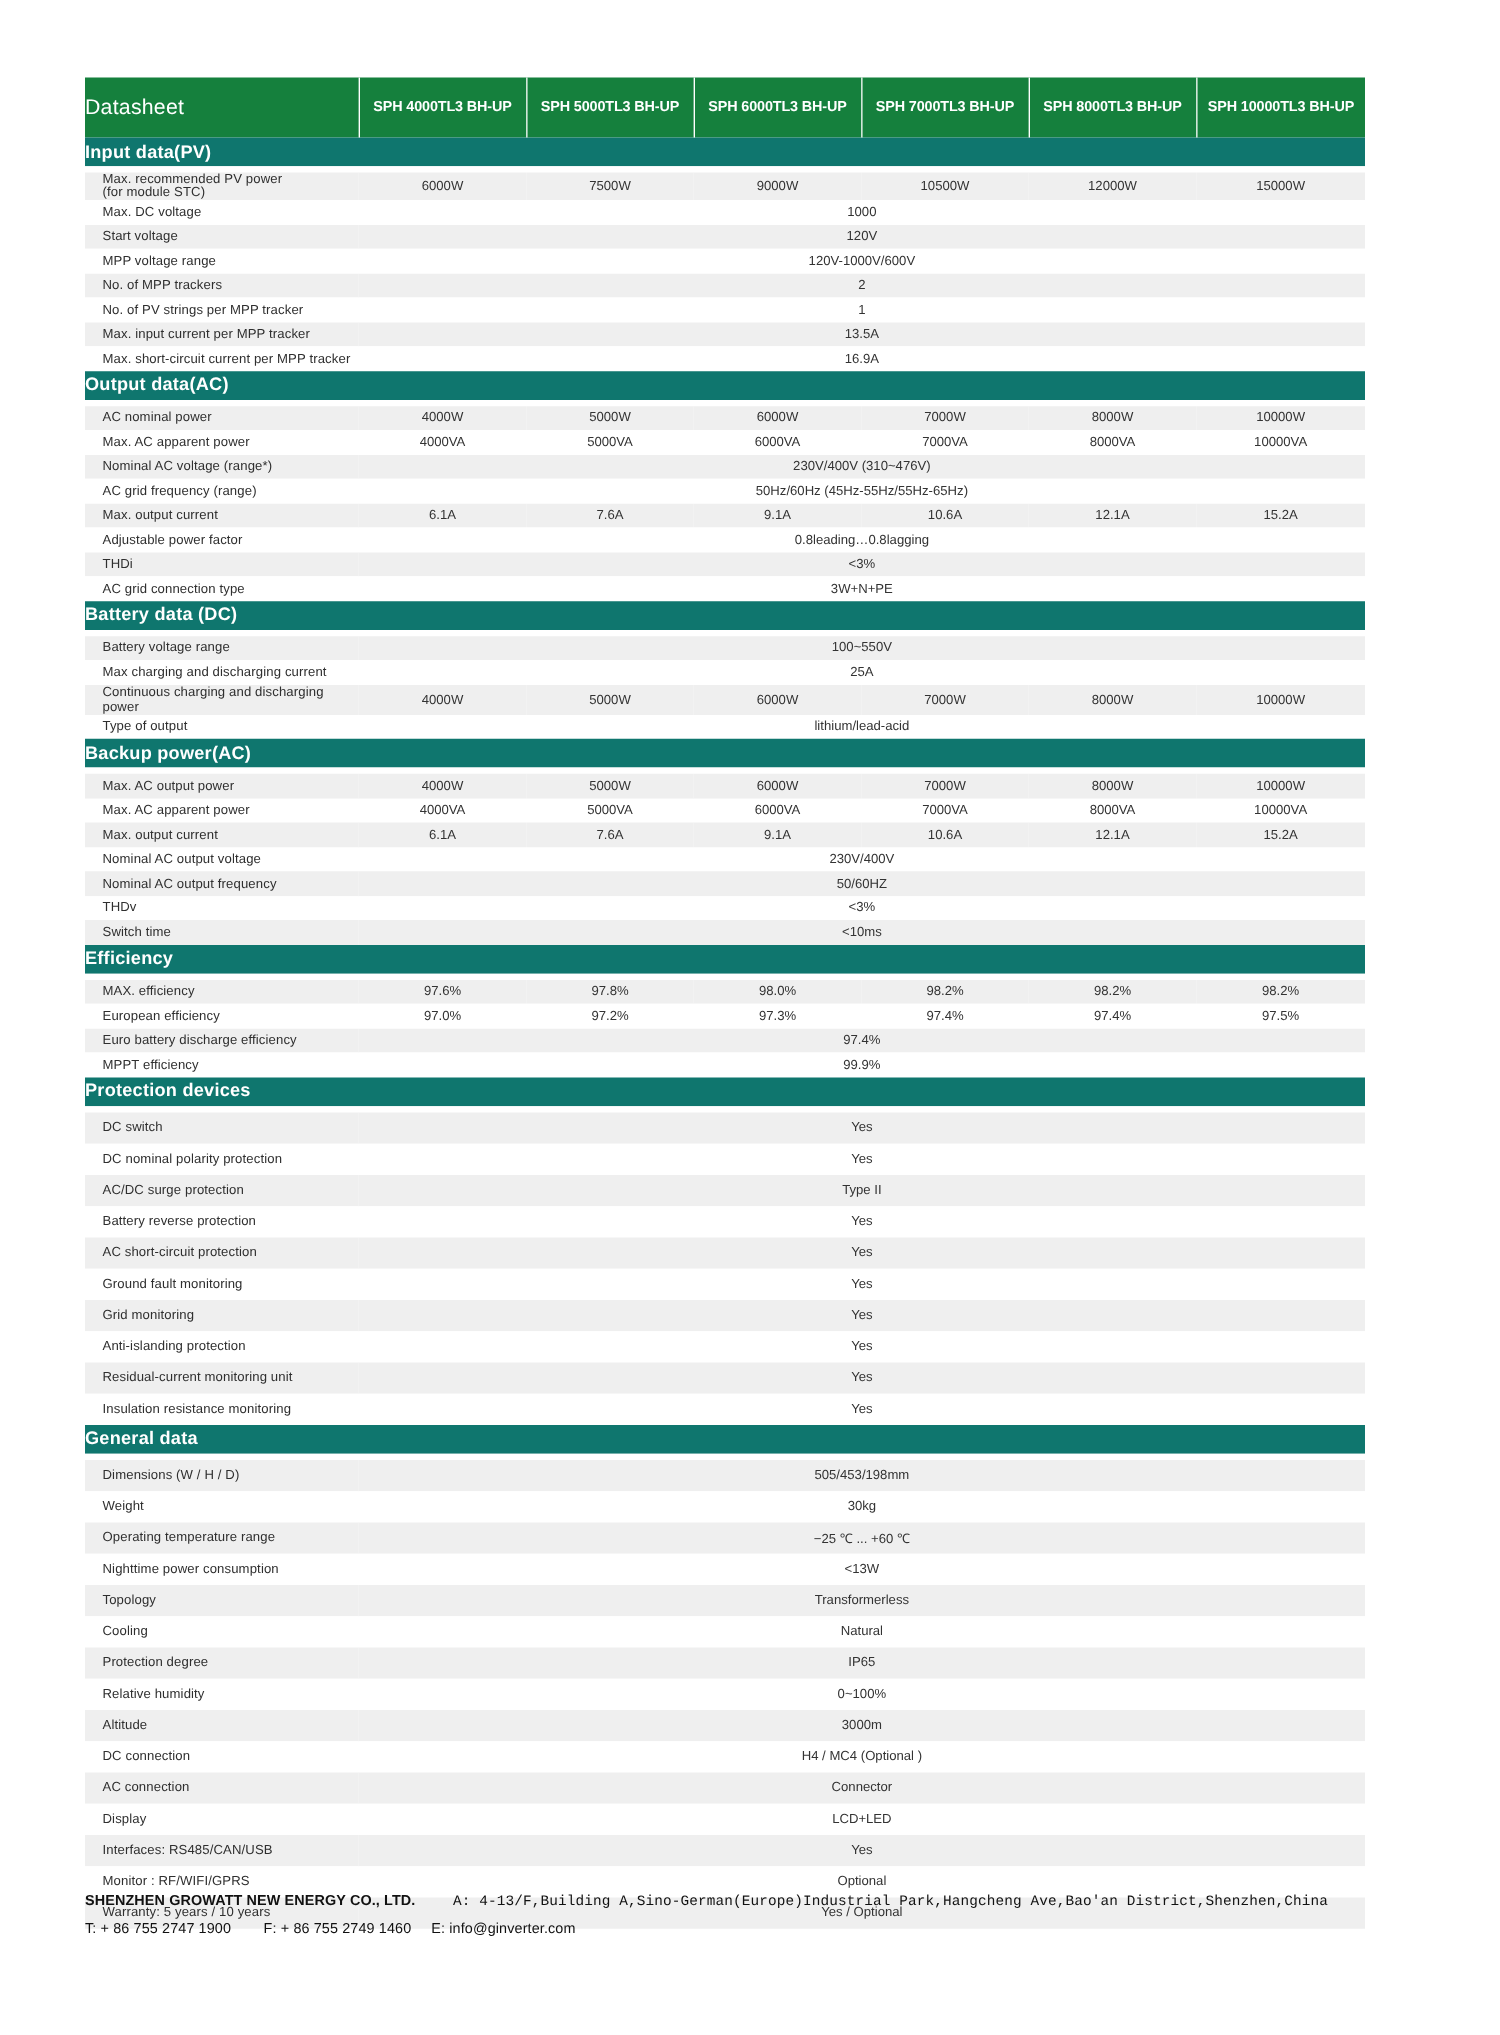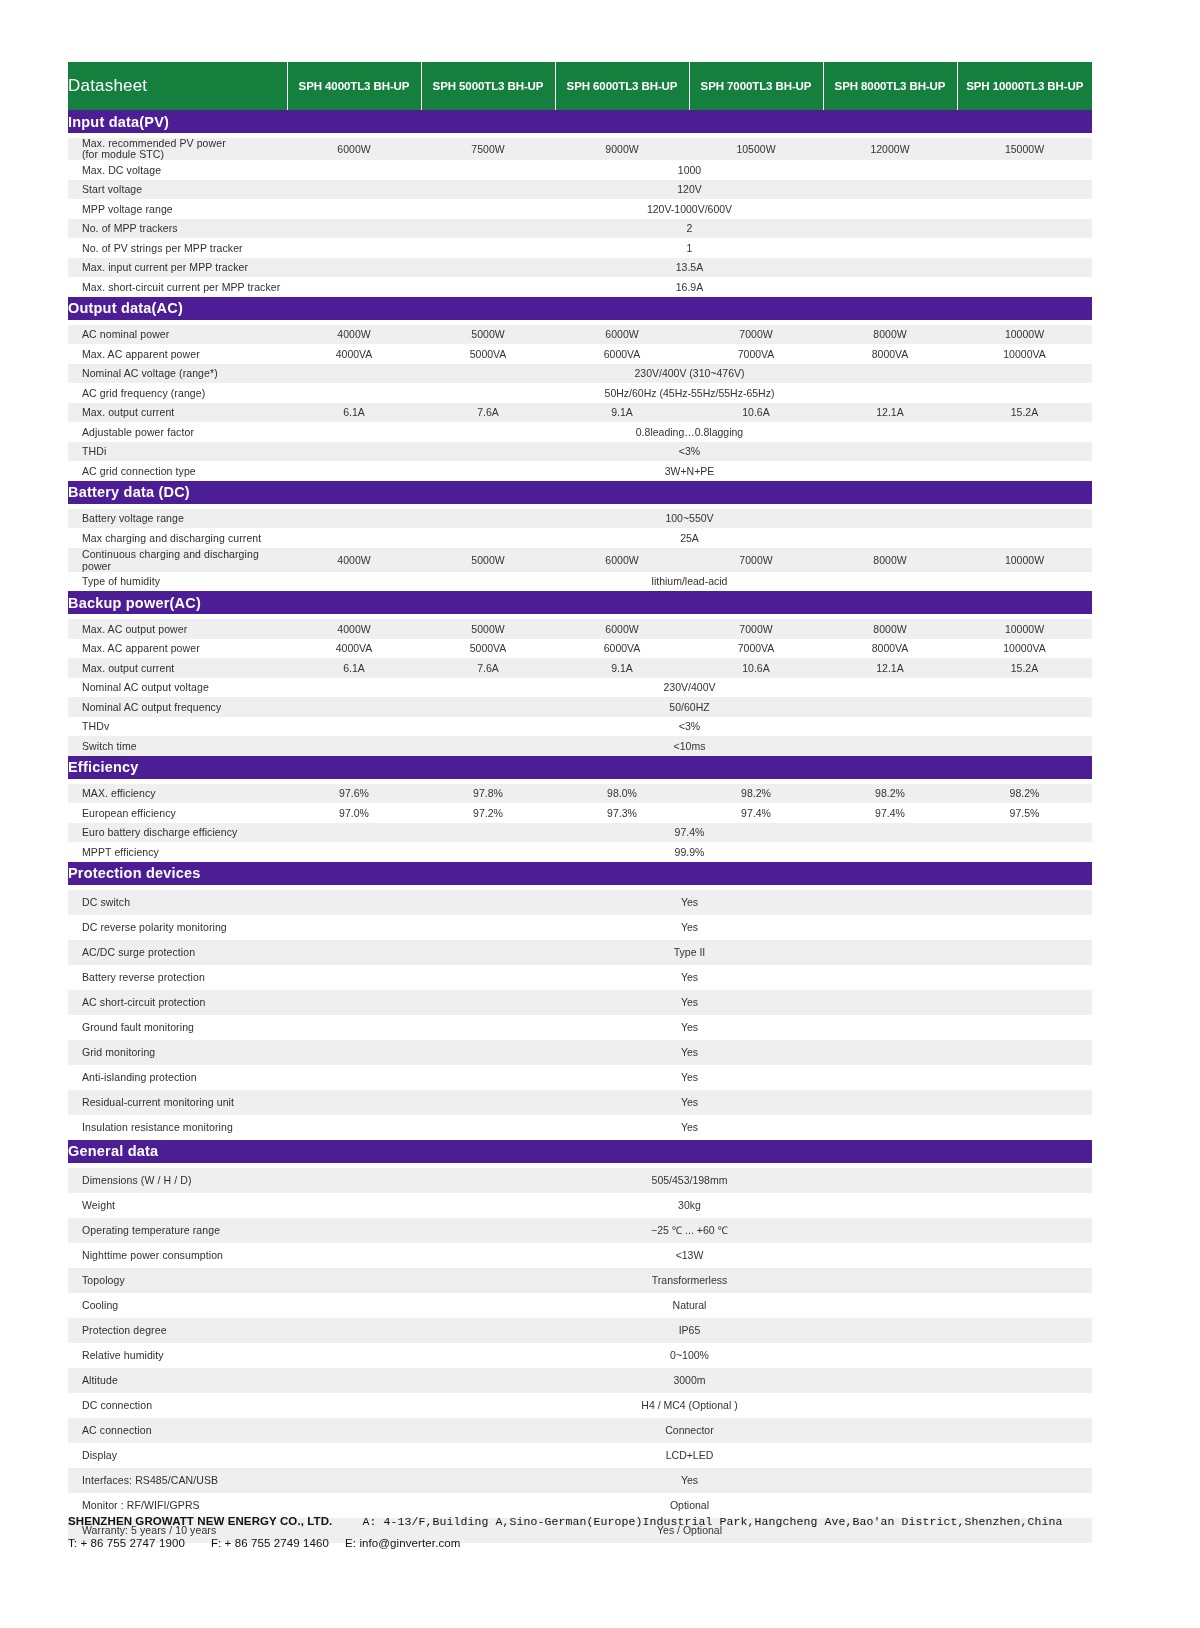--- a/index.html
+++ b/index.html
@@ -45,21 +45,21 @@
     font-weight: normal;
   }
   .hdr-model {
     font-size: 11.5px;
     font-weight: bold;
     text-align: center;
     letter-spacing: -0.1px;
   }
   
   .band td {
-    background: #4c1d95;
+    background: #0f766e;
     color: #ffffff;
     font-size: 14.5px;
     font-weight: bold;
     height: 23px;
     padding-left: 14px;
     letter-spacing: 0.2px;
   }
   .spacer td { height: 5px; background: #ffffff; }
   
   .drow td {
@@ -248,21 +248,21 @@
         <tr class="drow alt">
           <td class="lbl">Continuous charging and discharging power</td>
           <td class="val">4000W</td>
           <td class="val">5000W</td>
           <td class="val">6000W</td>
           <td class="val">7000W</td>
           <td class="val">8000W</td>
           <td class="val">10000W</td>
         </tr>
         <tr class="drow white">
-          <td class="lbl">Type of humidity</td>
+          <td class="lbl">Type of output</td>
           <td class="val" colspan="6">lithium/lead-acid</td>
         </tr>
         <tr class="band">
           <td colspan="7">Backup power(AC)</td>
         </tr>
         <tr class="spacer">
           <td colspan="7"></td>
         </tr>
         <tr class="drow alt">
           <td class="lbl">Max. AC output power</td>
@@ -343,21 +343,21 @@
           <td colspan="7">Protection devices</td>
         </tr>
         <tr class="spacer">
           <td colspan="7"></td>
         </tr>
         <tr class="drow alt tall">
           <td class="lbl">DC switch</td>
           <td class="val" colspan="6">Yes</td>
         </tr>
         <tr class="drow white tall">
-          <td class="lbl">DC reverse polarity monitoring</td>
+          <td class="lbl">DC nominal polarity protection</td>
           <td class="val" colspan="6">Yes</td>
         </tr>
         <tr class="drow alt tall">
           <td class="lbl">AC/DC surge protection</td>
           <td class="val" colspan="6">Type II</td>
         </tr>
         <tr class="drow white tall">
           <td class="lbl">Battery reverse protection</td>
           <td class="val" colspan="6">Yes</td>
         </tr>

